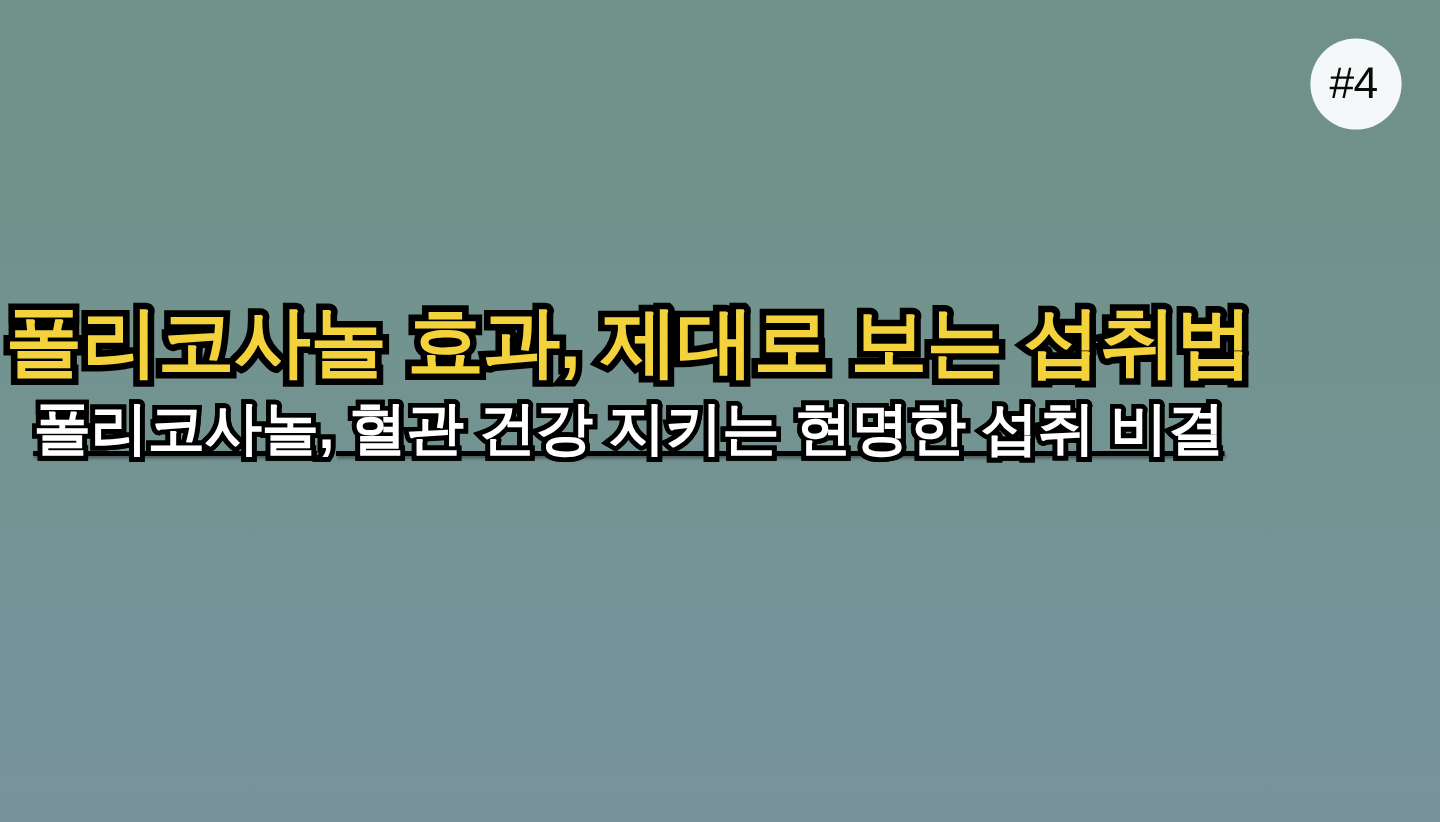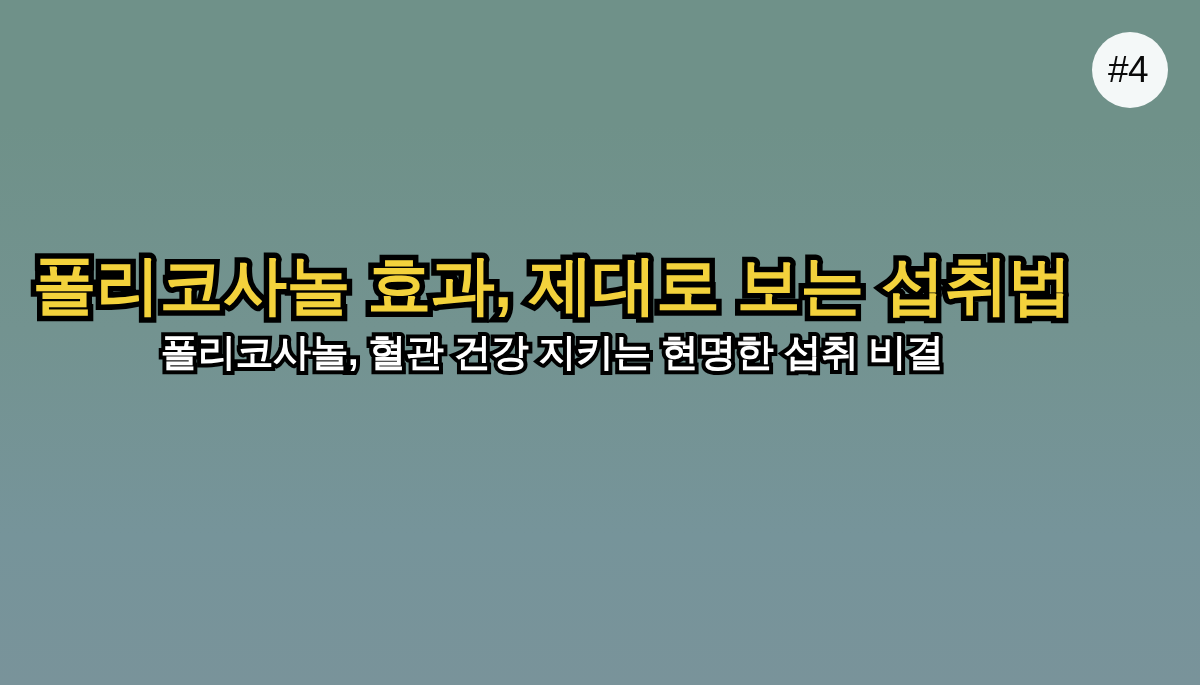--- a/index.html
+++ b/index.html
@@ -57,21 +57,20 @@
     white-space: nowrap;
   }
 
   
   .text-block {
     position: absolute;
     left: 0;
     top: 252px;
     width: 1048px;
     text-align: center;
-    margin-left: 28px;
   }
 
   .headline,
   .subheadline {
     margin: 0;
     white-space: nowrap;
     font-family: "Liberation Sans", "DejaVu Sans", sans-serif;
     font-weight: 700;
   }
 
@@ -83,30 +82,31 @@
     letter-spacing: -0.5px;
     -webkit-text-stroke: 11px #000000;
     paint-order: stroke fill;
     text-shadow:
        0 0 2px #000, 0 0 2px #000,
        2px 2px 3px rgba(0,0,0,0.45);
   }
 
   
   .subheadline {
-    font-size: 38px;
+    font-size: 48px;
     line-height: 1.08;
     margin-top: 12px;
     color: #ffffff;
     letter-spacing: -0.5px;
     -webkit-text-stroke: 8px #000000;
     paint-order: stroke fill;
     text-shadow:
        0 0 1px #000, 0 0 1px #000,
        1px 2px 3px rgba(0,0,0,0.40);
+    text-decoration: underline;
   }
 </style>
 </head>
 <body>
 
 <div class="slide">
 
   <div class="badge">
     <span class="badge-label">#4</span>
   </div>

